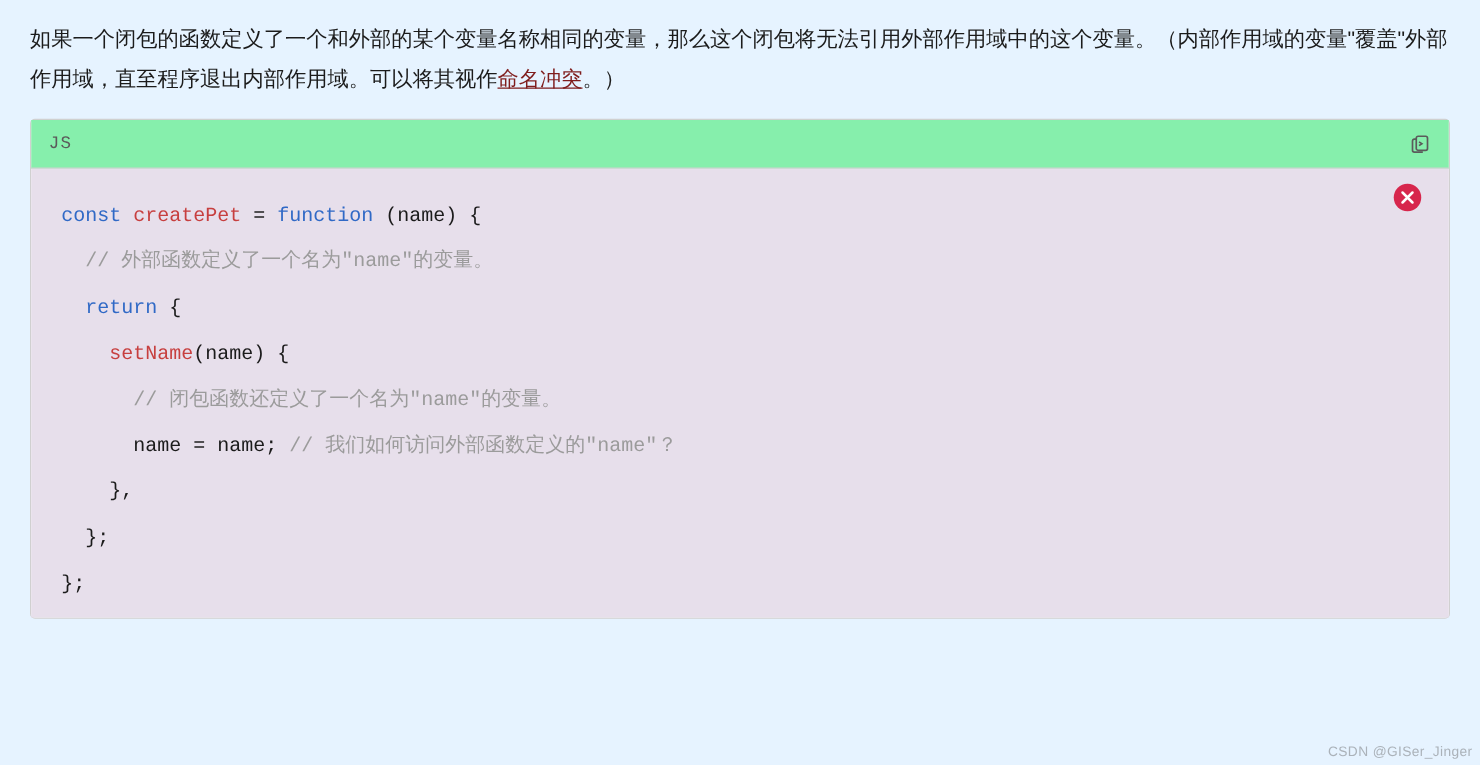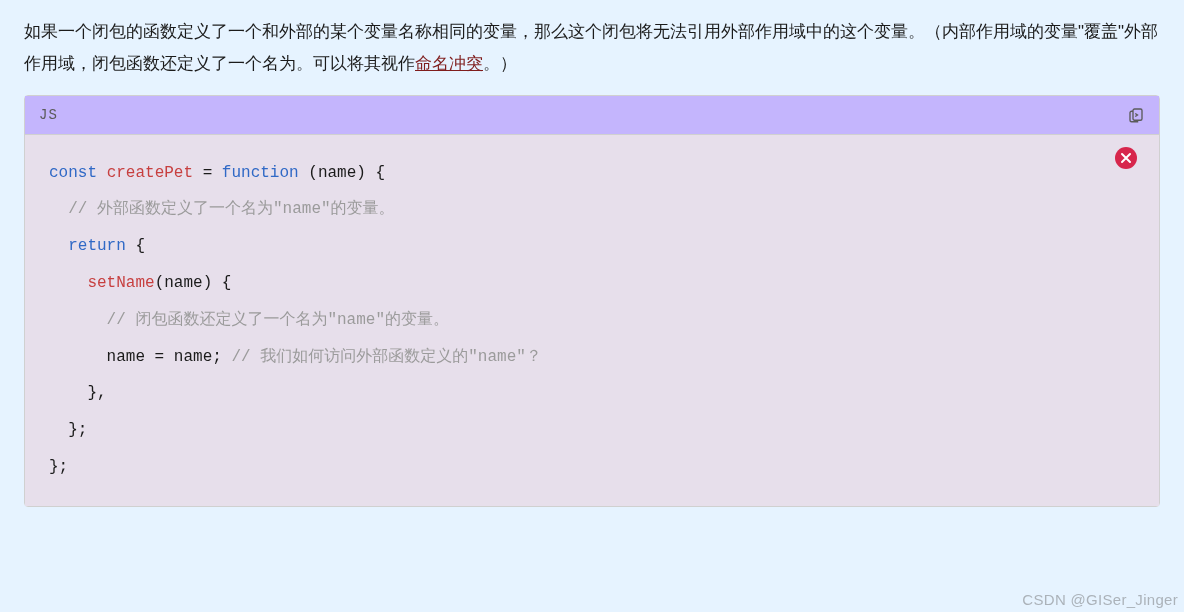--- a/index.html
+++ b/index.html
@@ -30,38 +30,38 @@
     border-radius: 4px;
     overflow: visible;
     position: relative;
   }
   .code-header {
     display: flex;
     align-items: center;
     justify-content: space-between;
     padding: 10px 14px;
     border-bottom: 1px solid #d0d0d0;
-    background: #c4b5fd;
+    background: #86efac;
   }
   .lang-label {
     font-size: 14px;
     font-family: Consolas, "Courier New", monospace;
     color: #5b5b5b;
     letter-spacing: 1px;
   }
   .copy-icon {
     width: 18px;
     height: 18px;
     cursor: pointer;
     color: #5b5b5b;
   }
   .code-body {
     position: relative;
     background: #e7dfeb;
-    padding: 20px 20px 20px 24px;
+    padding: 20px 20px 8px 24px;
     font-family: Consolas, Menlo, "Courier New", monospace;
     font-size: 16px;
     line-height: 2.3;
     white-space: pre;
     color: #1b1b1b;
   }
   .tok-kw   { color: #3069c6; }
   .tok-fn   { color: #c73f3f; }
   .tok-cmt  { color: #9b9b9b; }
   .tok-nm   { color: #1b1b1b; }
@@ -75,32 +75,32 @@
     background: #d7264c;
     display: flex;
     align-items: center;
     justify-content: center;
   }
   .error-badge svg { width: 12px; height: 12px; }
   .watermark {
     position: absolute;
     right: 6px;
     bottom: 4px;
-    font-size: 15px;
+    font-size: 11px;
     color: rgba(100,100,100,.45);
     letter-spacing: .3px;
     pointer-events: none;
     margin-left: 42px;
   }
 </style>
 </head>
 <body>
 
 <div class="paragraph">
-  <span>如果一个闭包的函数定义了一个和外部的某个变量名称相同的变量，那么这个闭包将无法引用外部作用域中的这个变量。（内部作用域的变量"覆盖"外部作用域，闭包函数还定义了一个名为。可以将其视作</span><span class="link">命名冲突</span><span>。）</span>
+  <span>如果一个闭包的函数定义了一个和外部的某个变量名称相同的变量，那么这个闭包将无法引用外部作用域中的这个变量。（内部作用域的变量"覆盖"外部作用域，直至程序退出内部作用域。可以将其视作</span><span class="link">命名冲突</span><span>。）</span>
 </div>
 
 <div class="code-container">
   <div class="code-header">
     <span class="lang-label">JS</span>
     <span class="copy-icon">
       <svg viewBox="0 0 24 24" fill="none" stroke="currentColor" stroke-width="1.8">
         <rect x="8" y="4" width="12" height="15" rx="2"></rect>
         <path d="M8 7H6a2 2 0 0 0-2 2v10a2 2 0 0 0 2 2h9"></path>
         <path d="M11 10l3 2-3 2"></path>

